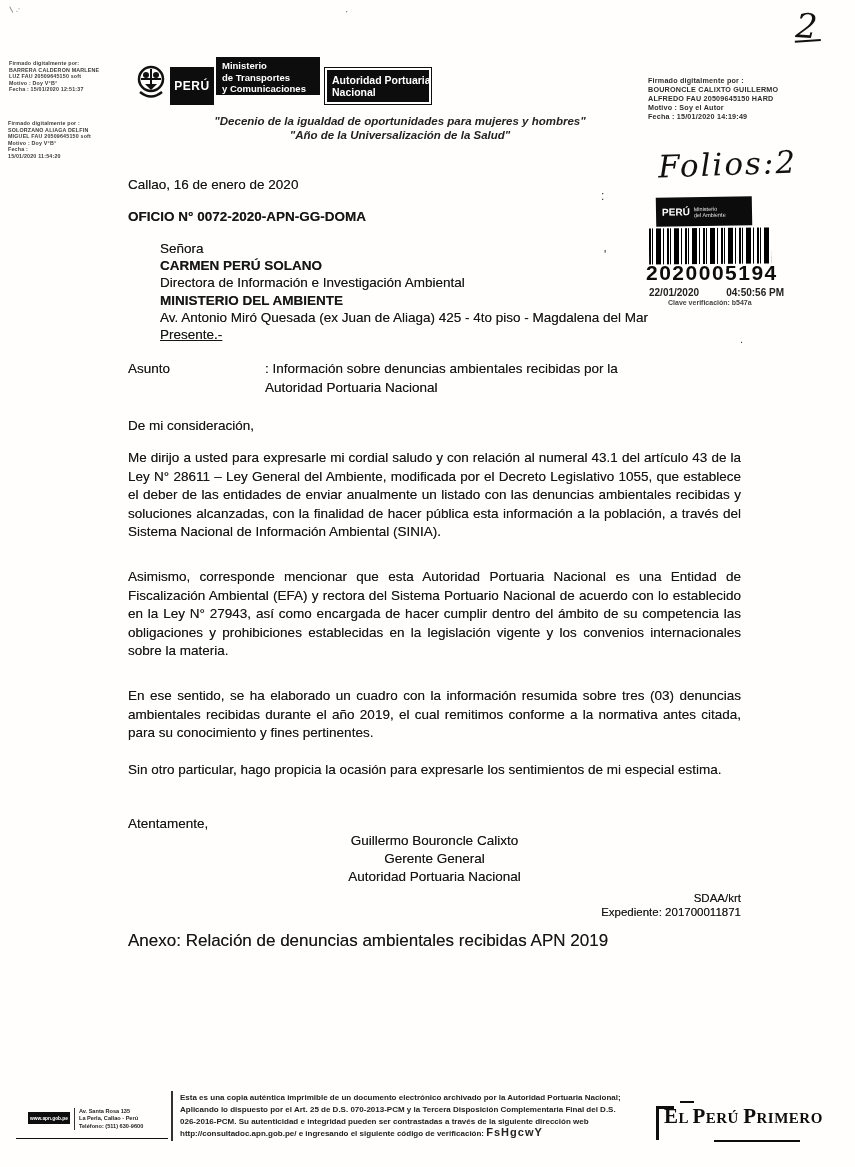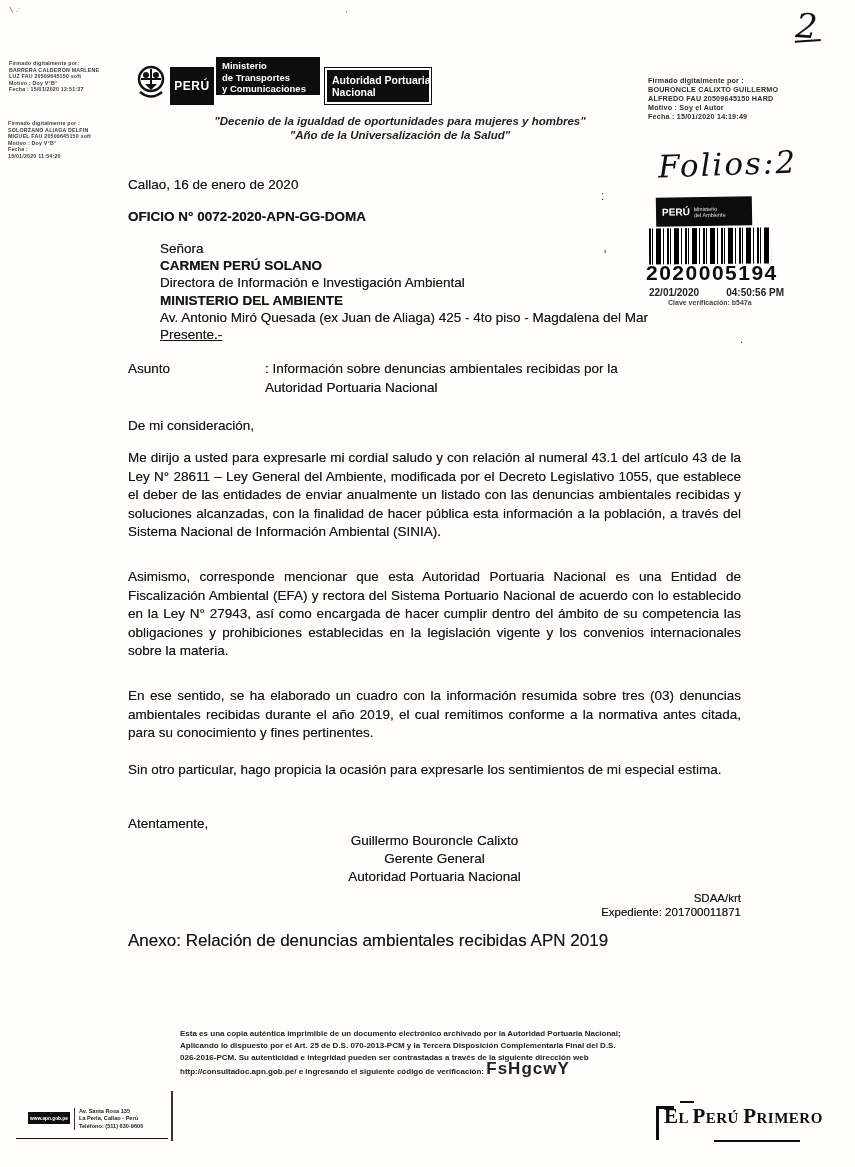--- a/index.html
+++ b/index.html
@@ -65,23 +65,23 @@
   .p2 { top:568px; }
   .p3 { top:687px; }
   .p4 { top:761px; }
   .closing { top:815px; left:128px; }
   .signer { top:832px; left:128px; width:613px; text-align:center; line-height:17.8px; }
   .ref-block { top:892px; left:128px; width:613px; text-align:right; font-size:11.5px; line-height:13.5px; }
   .anexo { top:932px; left:128px; font-size:17px; }
 
   
   .auth-divider { top:1091px; left:171px; width:2px; height:50px; background:#333; }
-  .auth-block { top:1028px; left:180px; width:455px; font-size:8px; line-height:11.8px; color:#222;
+  .auth-block { top:1092px; left:180px; width:455px; font-size:8px; line-height:11.8px; color:#222;
     font-weight:bold; filter:blur(0.15px); }
-  .auth-code { font-size:17px; letter-spacing:1px; font-weight:bold; filter:none; }
+  .auth-code { font-size:11px; letter-spacing:1px; font-weight:bold; filter:none; }
   .site-box { top:1112px; left:28px; width:42px; height:12px; background:#0d0d0d; color:#fff;
     font-size:4.8px; display:flex; align-items:center; justify-content:center; font-weight:bold; }
   .addr { top:1108px; left:74px; width:95px; font-size:5.6px; line-height:7.4px; color:#222;
     border-left:1px solid #333; padding-left:4px; font-weight:bold; }
   .footer-rule { top:1138px; left:16px; width:152px; border-top:1.5px solid #111; }
 
   
   .peru-primero { top:1104px; left:654px; width:150px; height:40px; color:#0d0d0d; }
   .pp-text { position:absolute; top:0; left:10px; font-family:"Liberation Serif", serif; font-weight:bold;
     font-size:15px; letter-spacing:0.5px; white-space:nowrap; }

